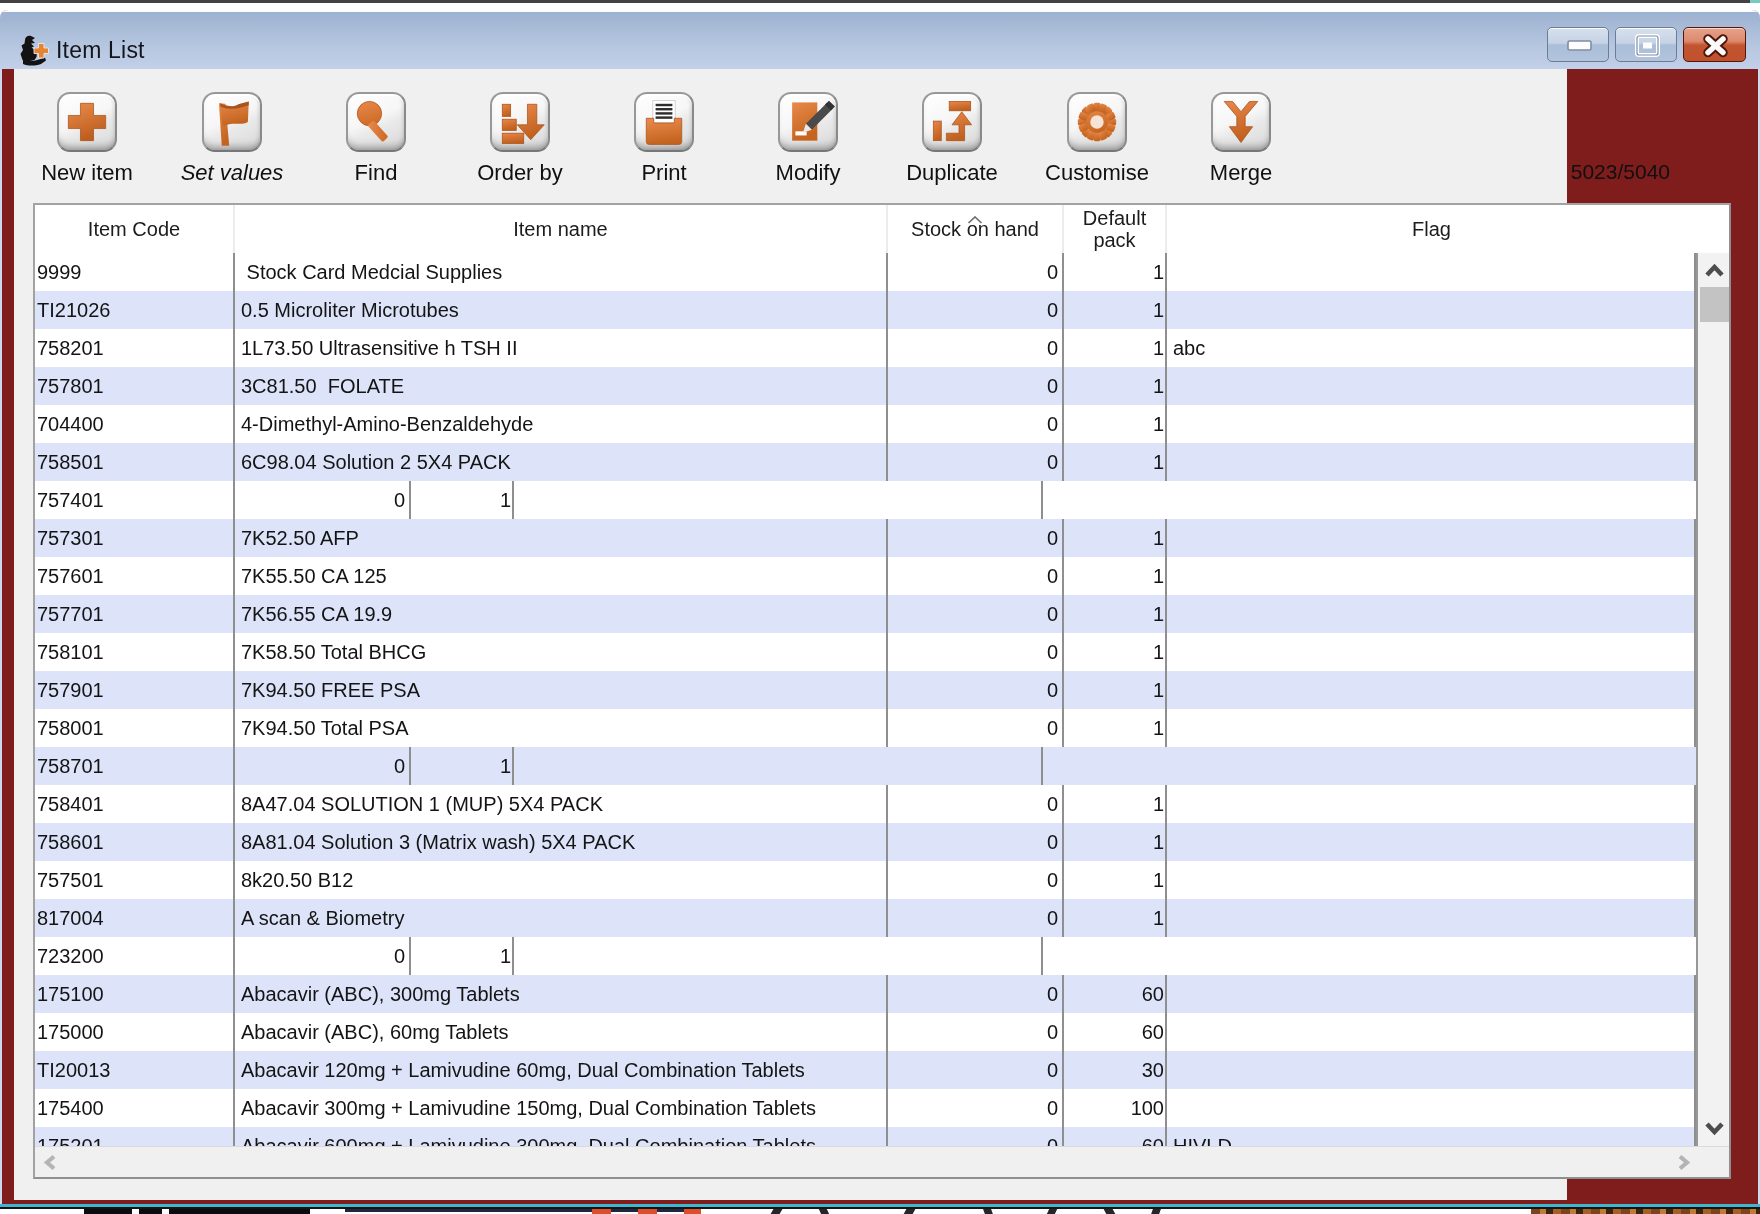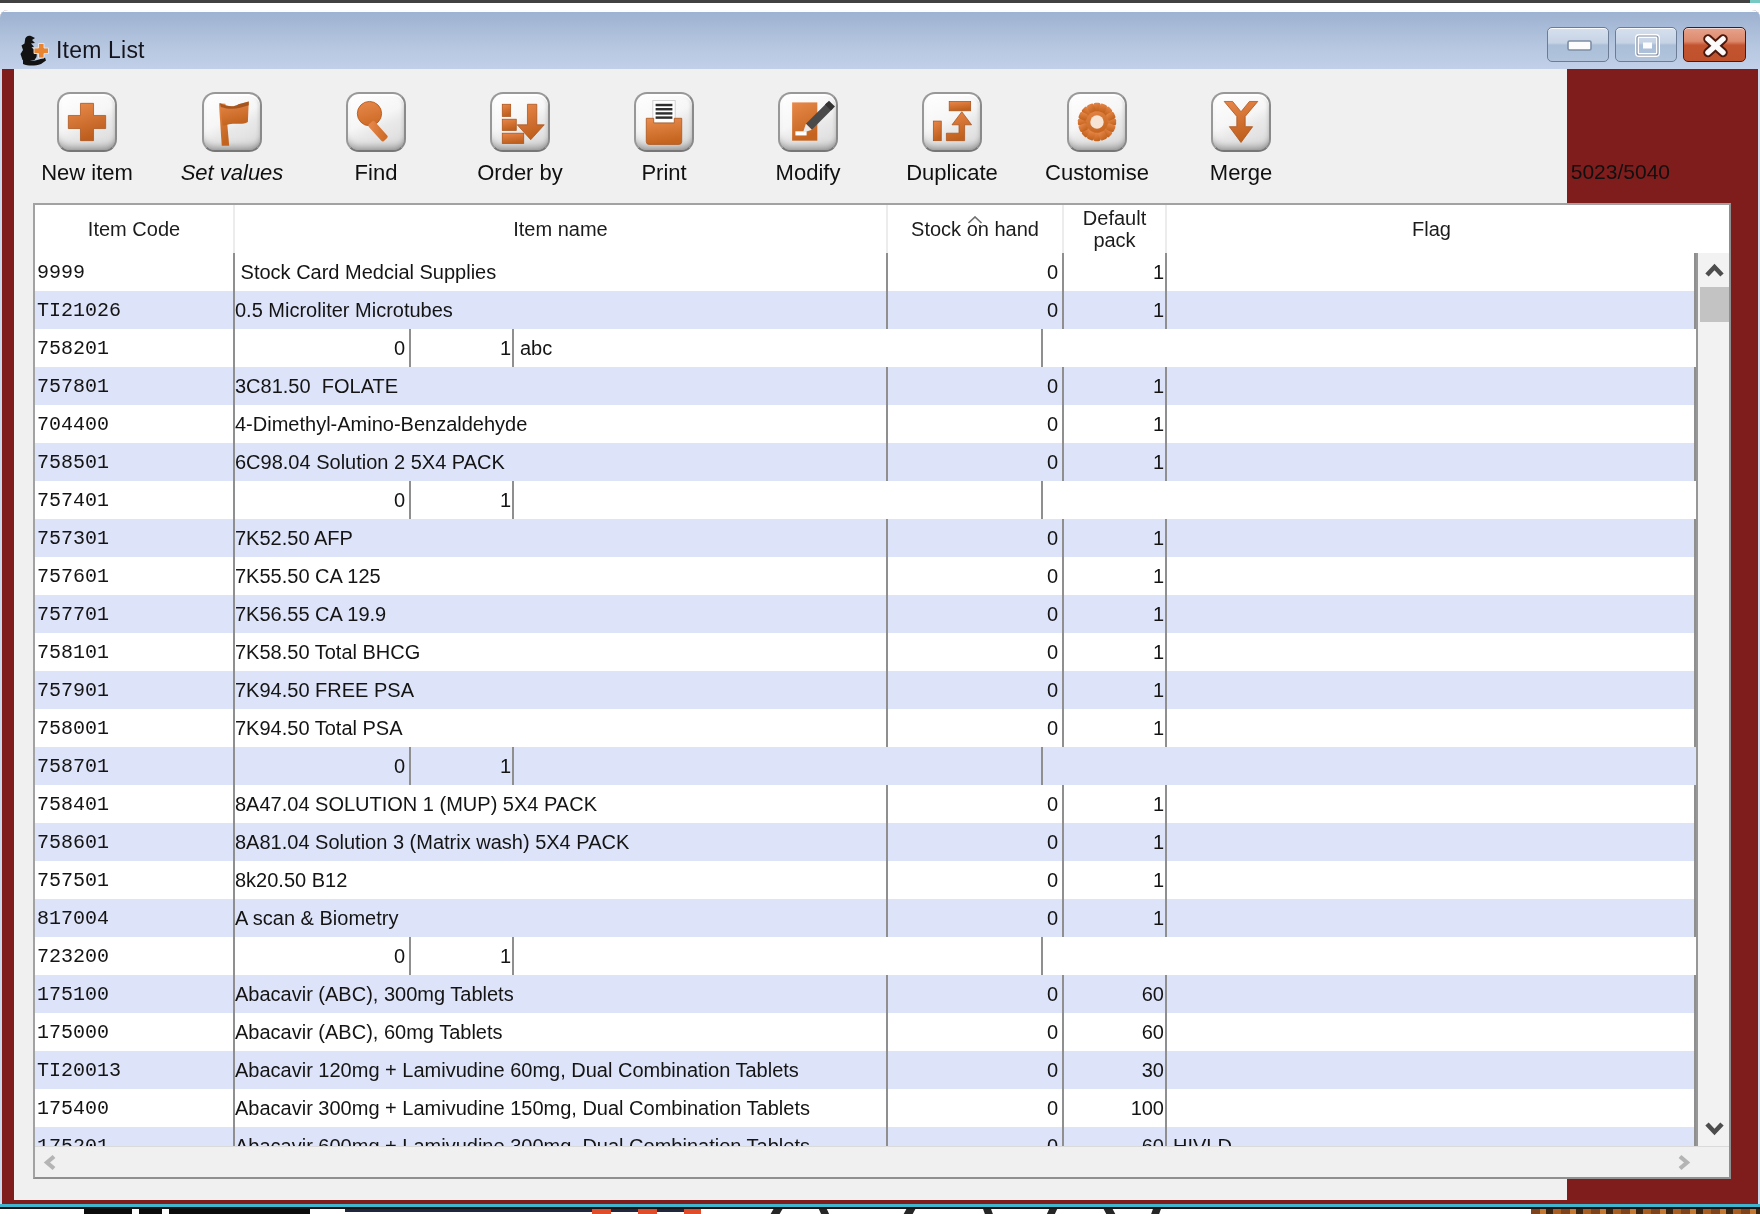--- a/index.html
+++ b/index.html
@@ -58,22 +58,22 @@
                font-size:20px; color:#1c1c1c; line-height:22px; }
   .ghead .hc:nth-child(5) { border-right-color:#a8a8a8; }
   .ghead .hc:last-child { border-right:none; }
   .sort-caret { position:absolute; left:50%; top:1px; margin-left:-8px; }
 
   .rows { position:absolute; left:0; top:48px; width:1661px; height:893px; overflow:hidden; }
   .row { width:1661px; height:38px; display:flex; background:#ffffff; }
   .row:nth-child(even) { background:#dde3f8; }
   .row .c { height:38px; border-right:2px solid #8f8f8f; font-size:20px; color:#141414;
             display:flex; align-items:center; white-space:pre; overflow:hidden; }
-  .c.code { padding-left:2px;font-family:Liberation Mono, monospace; }
-  .c.name { padding-left:0; }
+  .c.code { padding-left:2px; }
+  .c.name { padding-left:6px; }
   .c.stock { justify-content:flex-end; padding-right:4px; }
   .c.pack  { justify-content:flex-end; padding-right:1px; }
   .c.flag  { padding-left:6px; }
 
   .col-code  { width:200px; }
   .col-name  { width:653px; }
   .col-stock { width:176px; }
   .col-pack  { width:103px; }
   .col-flag  { width:529px; }
 
@@ -336,20 +336,21 @@
             </div>
             <div class="row">
               <div class="c code col-code">TI21026</div>
               <div class="c name col-name">0.5 Microliter Microtubes</div>
               <div class="c stock col-stock">0</div>
               <div class="c pack col-pack">1</div>
               <div class="c flag col-flag"></div>
             </div>
             <div class="row">
               <div class="c code col-code">758201</div>
+              <div class="c name col-name">1L73.50 Ultrasensitive h TSH II</div>
               <div class="c stock col-stock">0</div>
               <div class="c pack col-pack">1</div>
               <div class="c flag col-flag">abc</div>
             </div>
             <div class="row">
               <div class="c code col-code">757801</div>
               <div class="c name col-name">3C81.50  FOLATE</div>
               <div class="c stock col-stock">0</div>
               <div class="c pack col-pack">1</div>
               <div class="c flag col-flag"></div>

